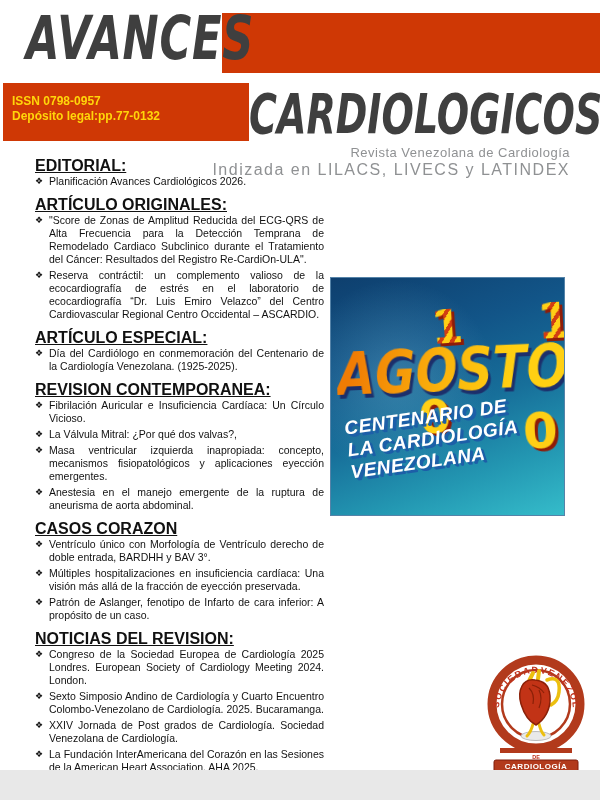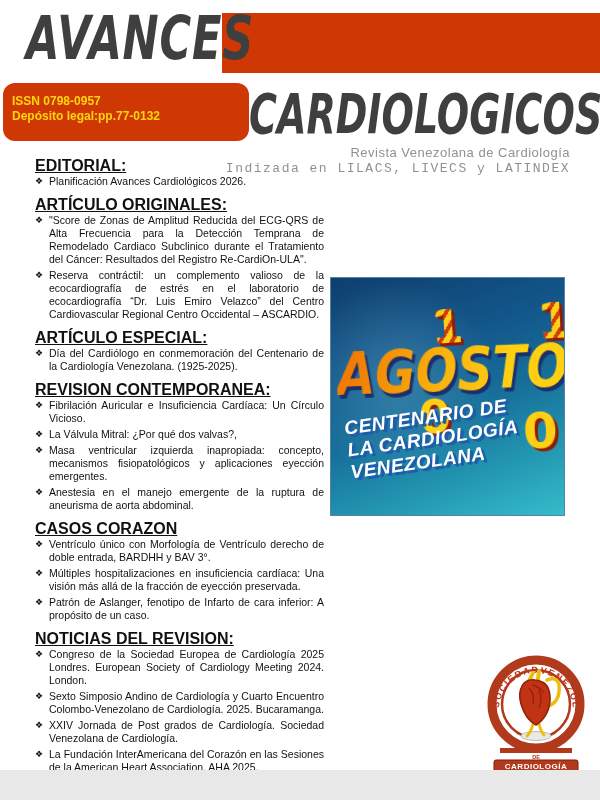--- a/index.html
+++ b/index.html
@@ -7,28 +7,28 @@
         font-family:"Liberation Sans",sans-serif;color:#111;}
 
   
   .red-top{position:absolute;left:222px;top:13px;width:378px;height:60px;background:#cf3805;}
   .title-av{position:absolute;left:26px;top:8px;margin:0;
             font-family:"DejaVu Sans",sans-serif;font-style:italic;font-weight:700;
             font-size:60px;line-height:1;color:#3f3f3f;
             transform:scaleX(.72);transform-origin:left top;letter-spacing:1px;white-space:nowrap;}
   .red-band{position:absolute;left:3px;top:83px;width:246px;height:58px;background:#cf3805;
             box-sizing:border-box;padding:11px 0 0 9px;color:#ffd60a;font-weight:700;
-            font-size:12px;line-height:15px;border-radius:12px;}
+            font-size:12px;line-height:15px;}
   .title-ca{position:absolute;left:249px;top:86px;margin:0;
             font-family:"DejaVu Sans",sans-serif;font-style:italic;font-weight:700;
             font-size:56px;line-height:1;color:#3f3f3f;
             transform:scaleX(.68);transform-origin:left top;white-space:nowrap;}
   .subtitle{position:absolute;left:210px;top:145px;width:360px;text-align:right;color:#8f9193;}
   .subtitle .l1{font-size:13px;letter-spacing:.5px;}
-  .subtitle .l2{font-size:13px;letter-spacing:1.5px;margin-top:1px;font-family:Liberation Mono, monospace;}
+  .subtitle .l2{font-size:16px;letter-spacing:1.5px;margin-top:1px;}
 
   
   .toc{position:absolute;left:35px;top:159px;width:289px;font-size:10.5px;line-height:13px;}
   .toc h2{font-size:16px;line-height:13px;margin:10px 0 2px 0;text-decoration:underline;}
   .toc section:first-child h2{margin-top:0;}
   .item{display:flex;margin-top:3px;}
   .blt{flex:0 0 14px;font-size:9px;line-height:13px;}
   .txt{flex:1;text-align:justify;}
 
   

